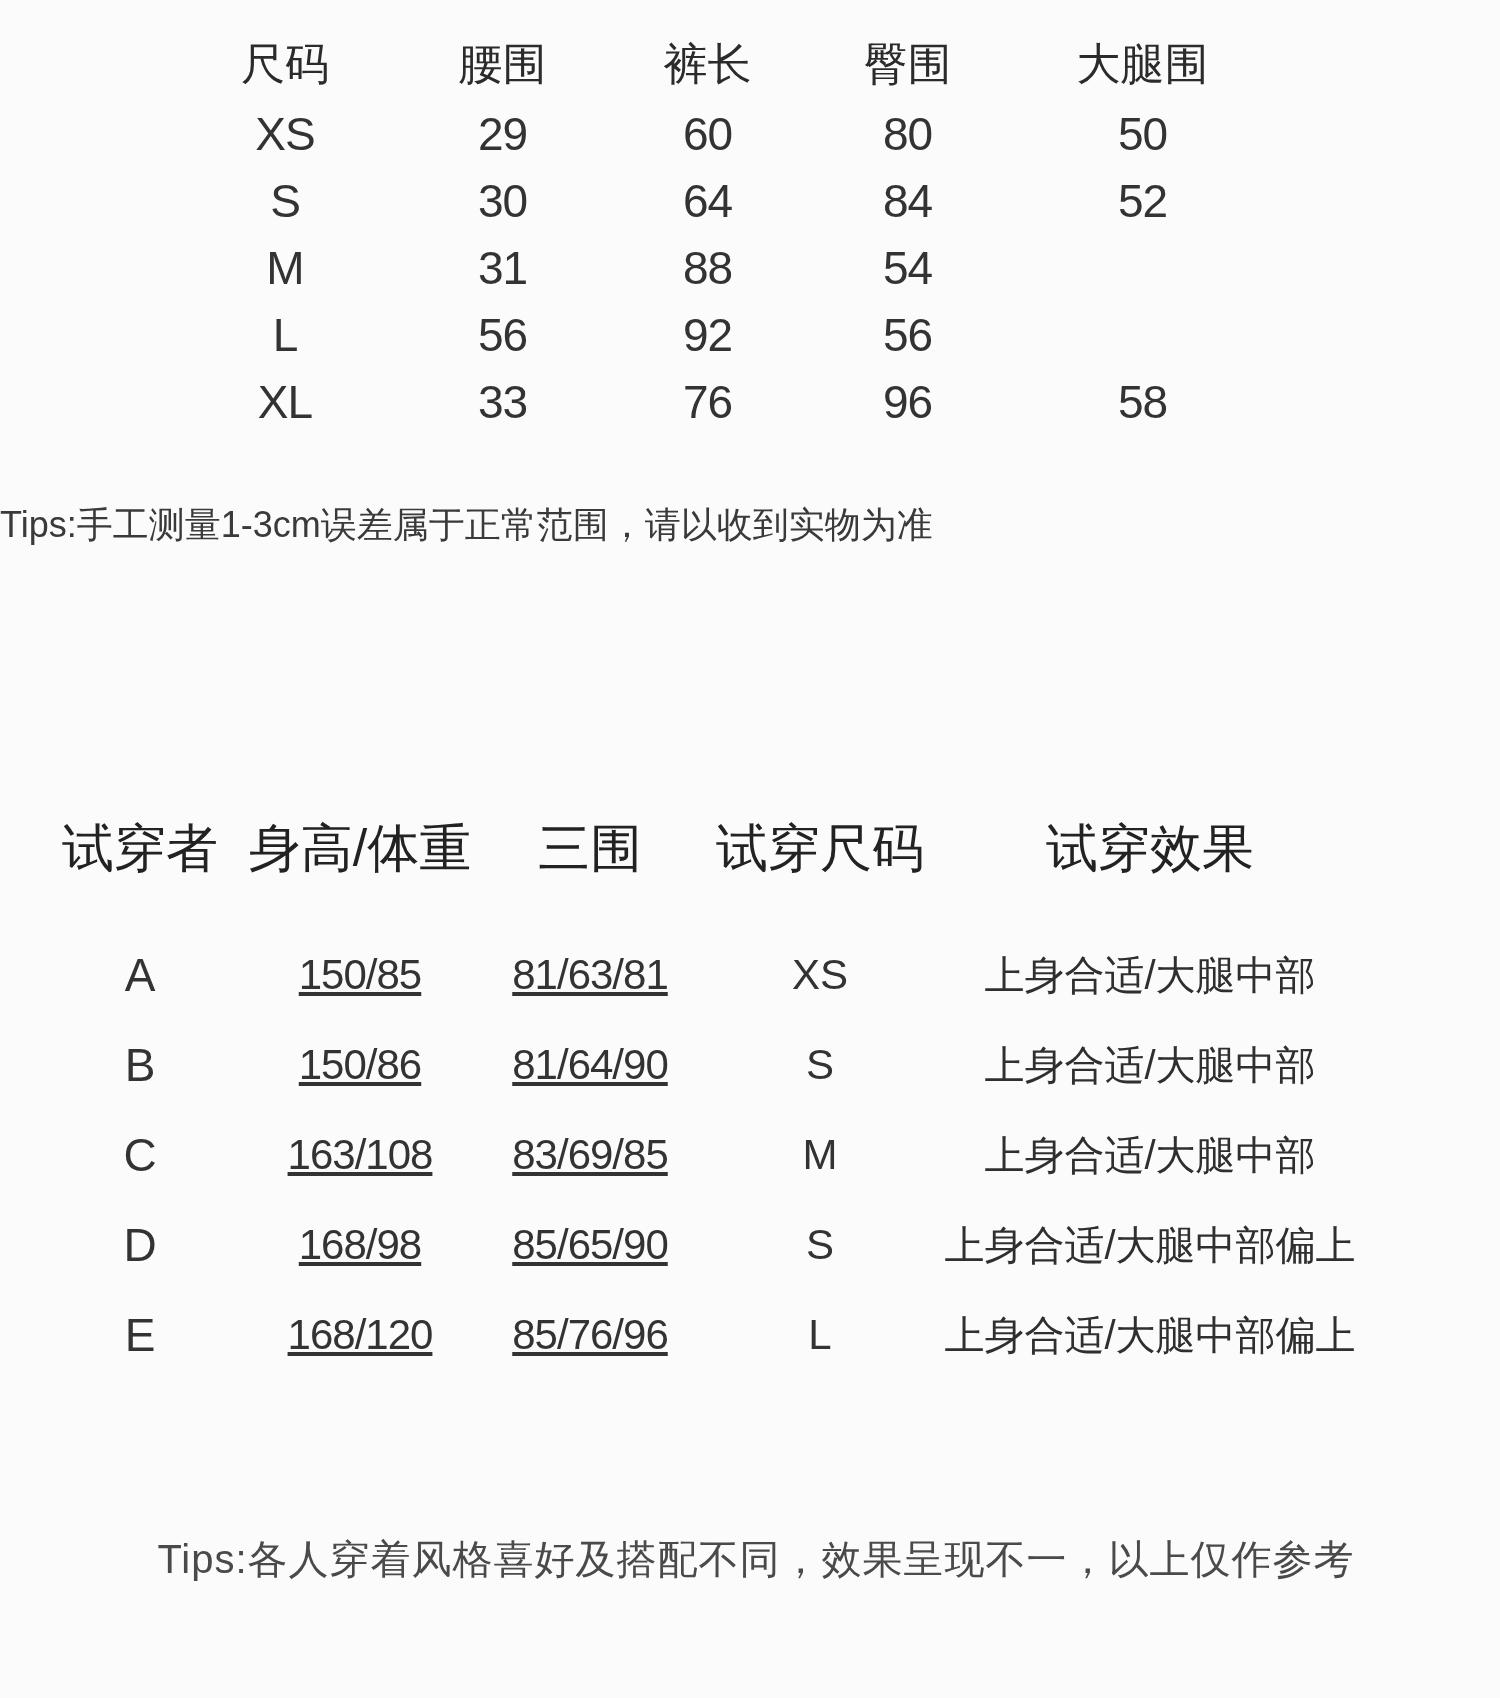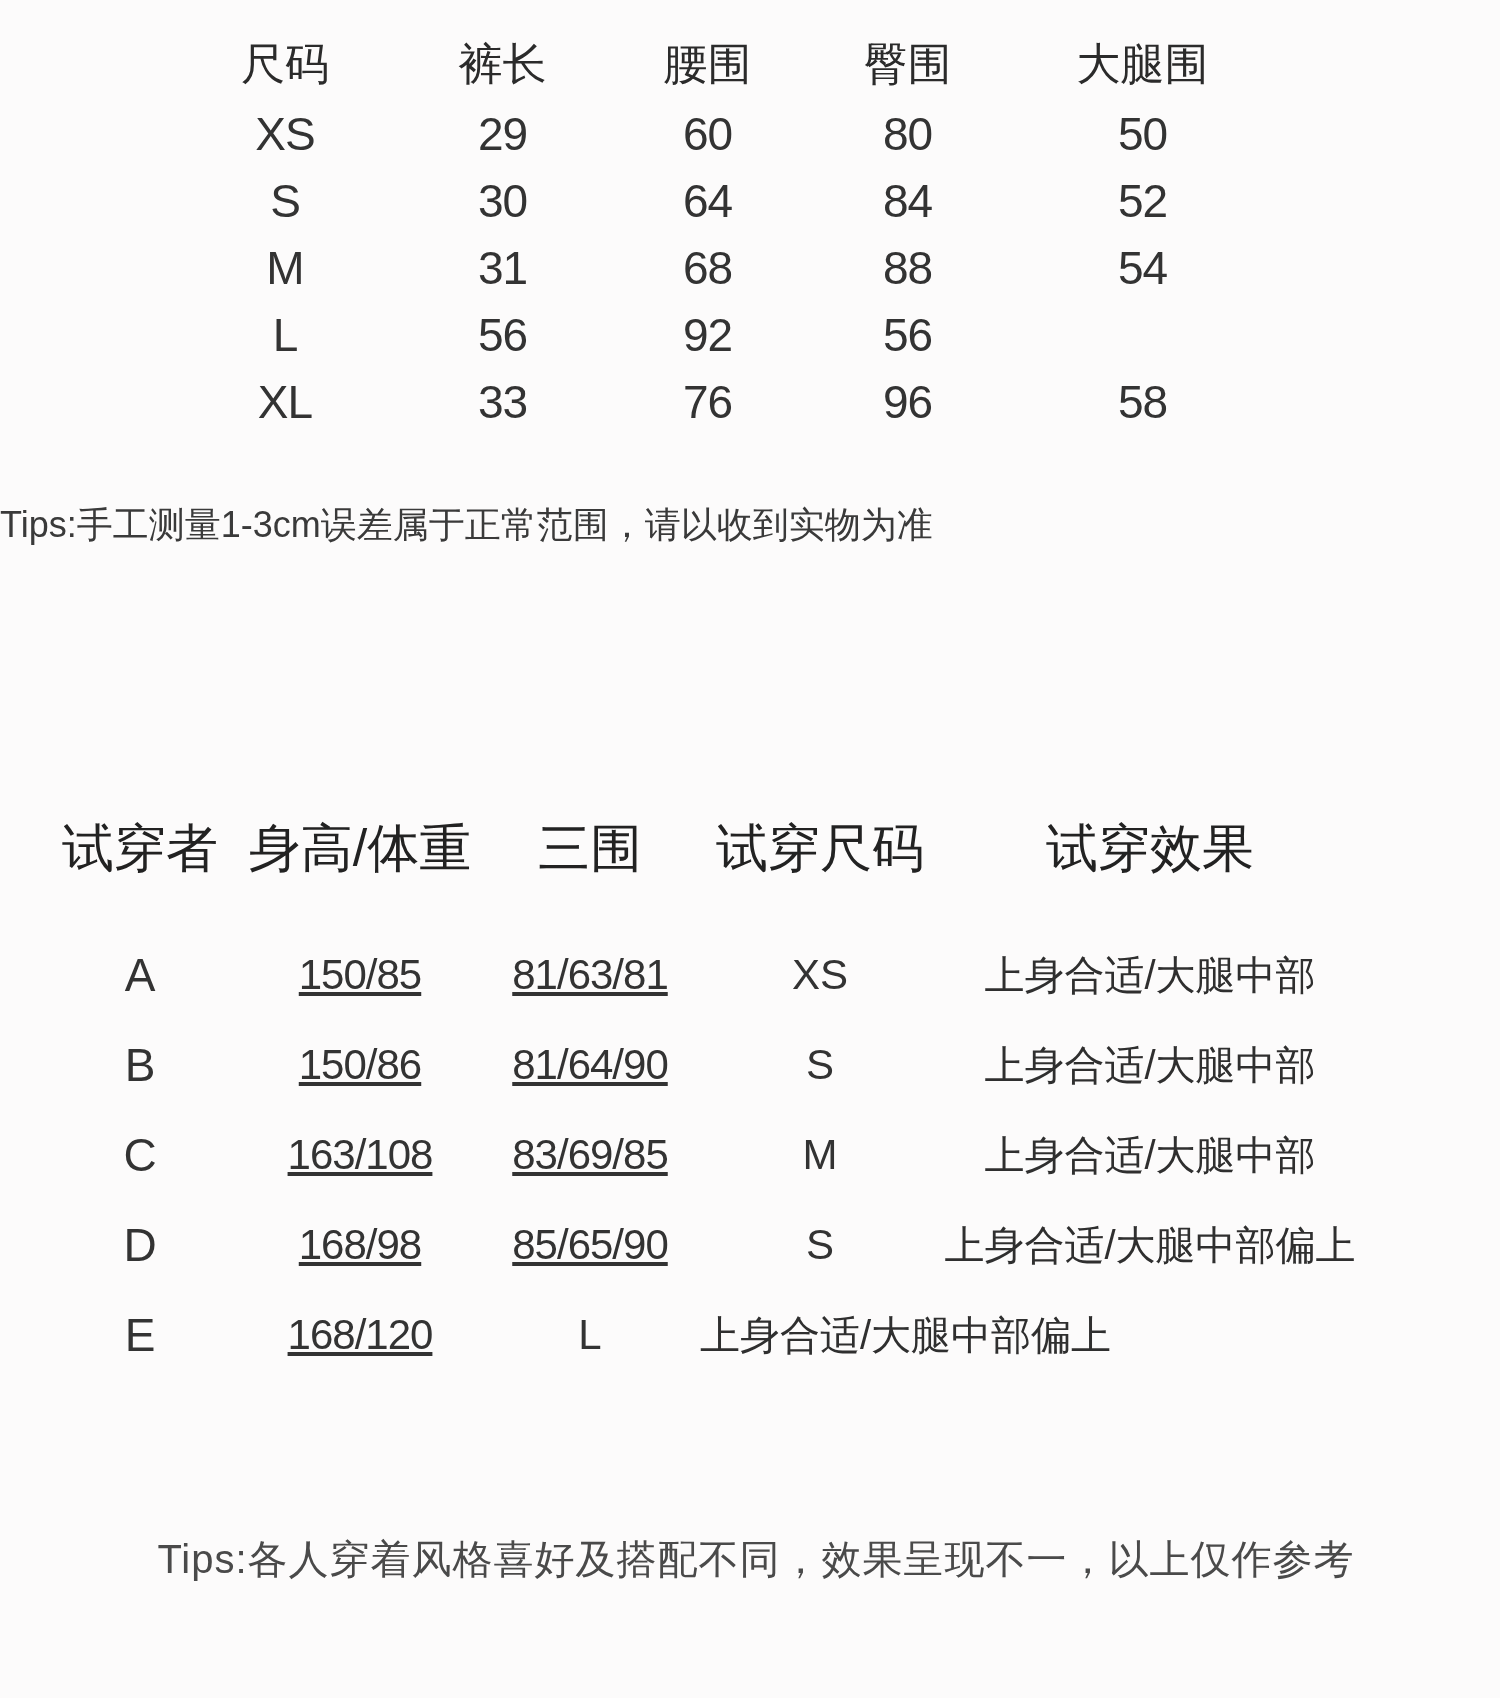--- a/index.html
+++ b/index.html
@@ -100,22 +100,22 @@
   }
 </style>
 </head>
 <body>
 
 <div class="page">
 
   <div class="size-table">
     <div class="grid-row head">
       <div class="cell">尺码</div>
+      <div class="cell">腰围</div>
       <div class="cell">裤长</div>
-      <div class="cell">腰围</div>
       <div class="cell">臀围</div>
       <div class="cell">大腿围</div>
     </div>
 
     <div class="grid-row body">
       <div class="cell">XS</div>
       <div class="cell">29</div>
       <div class="cell">60</div>
       <div class="cell">80</div>
       <div class="cell">50</div>
@@ -123,21 +123,20 @@
     <div class="grid-row body">
       <div class="cell">S</div>
       <div class="cell">30</div>
       <div class="cell">64</div>
       <div class="cell">84</div>
       <div class="cell">52</div>
     </div>
     <div class="grid-row body">
       <div class="cell">M</div>
       <div class="cell">31</div>
-      <div class="cell">68</div>
       <div class="cell">88</div>
       <div class="cell">54</div>
     </div>
     <div class="grid-row body">
       <div class="cell">L</div>
       <div class="cell">56</div>
       <div class="cell">92</div>
       <div class="cell">56</div>
     </div>
     <div class="grid-row body">
@@ -184,20 +183,21 @@
     <div class="grid-row body">
       <div class="cell person">D</div>
       <div class="cell num">168/98</div>
       <div class="cell num">85/65/90</div>
       <div class="cell">S</div>
       <div class="cell effect">上身合适/大腿中部偏上</div>
     </div>
     <div class="grid-row body">
       <div class="cell person">E</div>
       <div class="cell num">168/120</div>
+      <div class="cell num">85/76/96</div>
       <div class="cell">L</div>
       <div class="cell effect">上身合适/大腿中部偏上</div>
     </div>
   </div>
 
   <div class="tip-bottom">Tips:各人穿着风格喜好及搭配不同，效果呈现不一，以上仅作参考</div>
 
 </div>
 
 </body></html>

